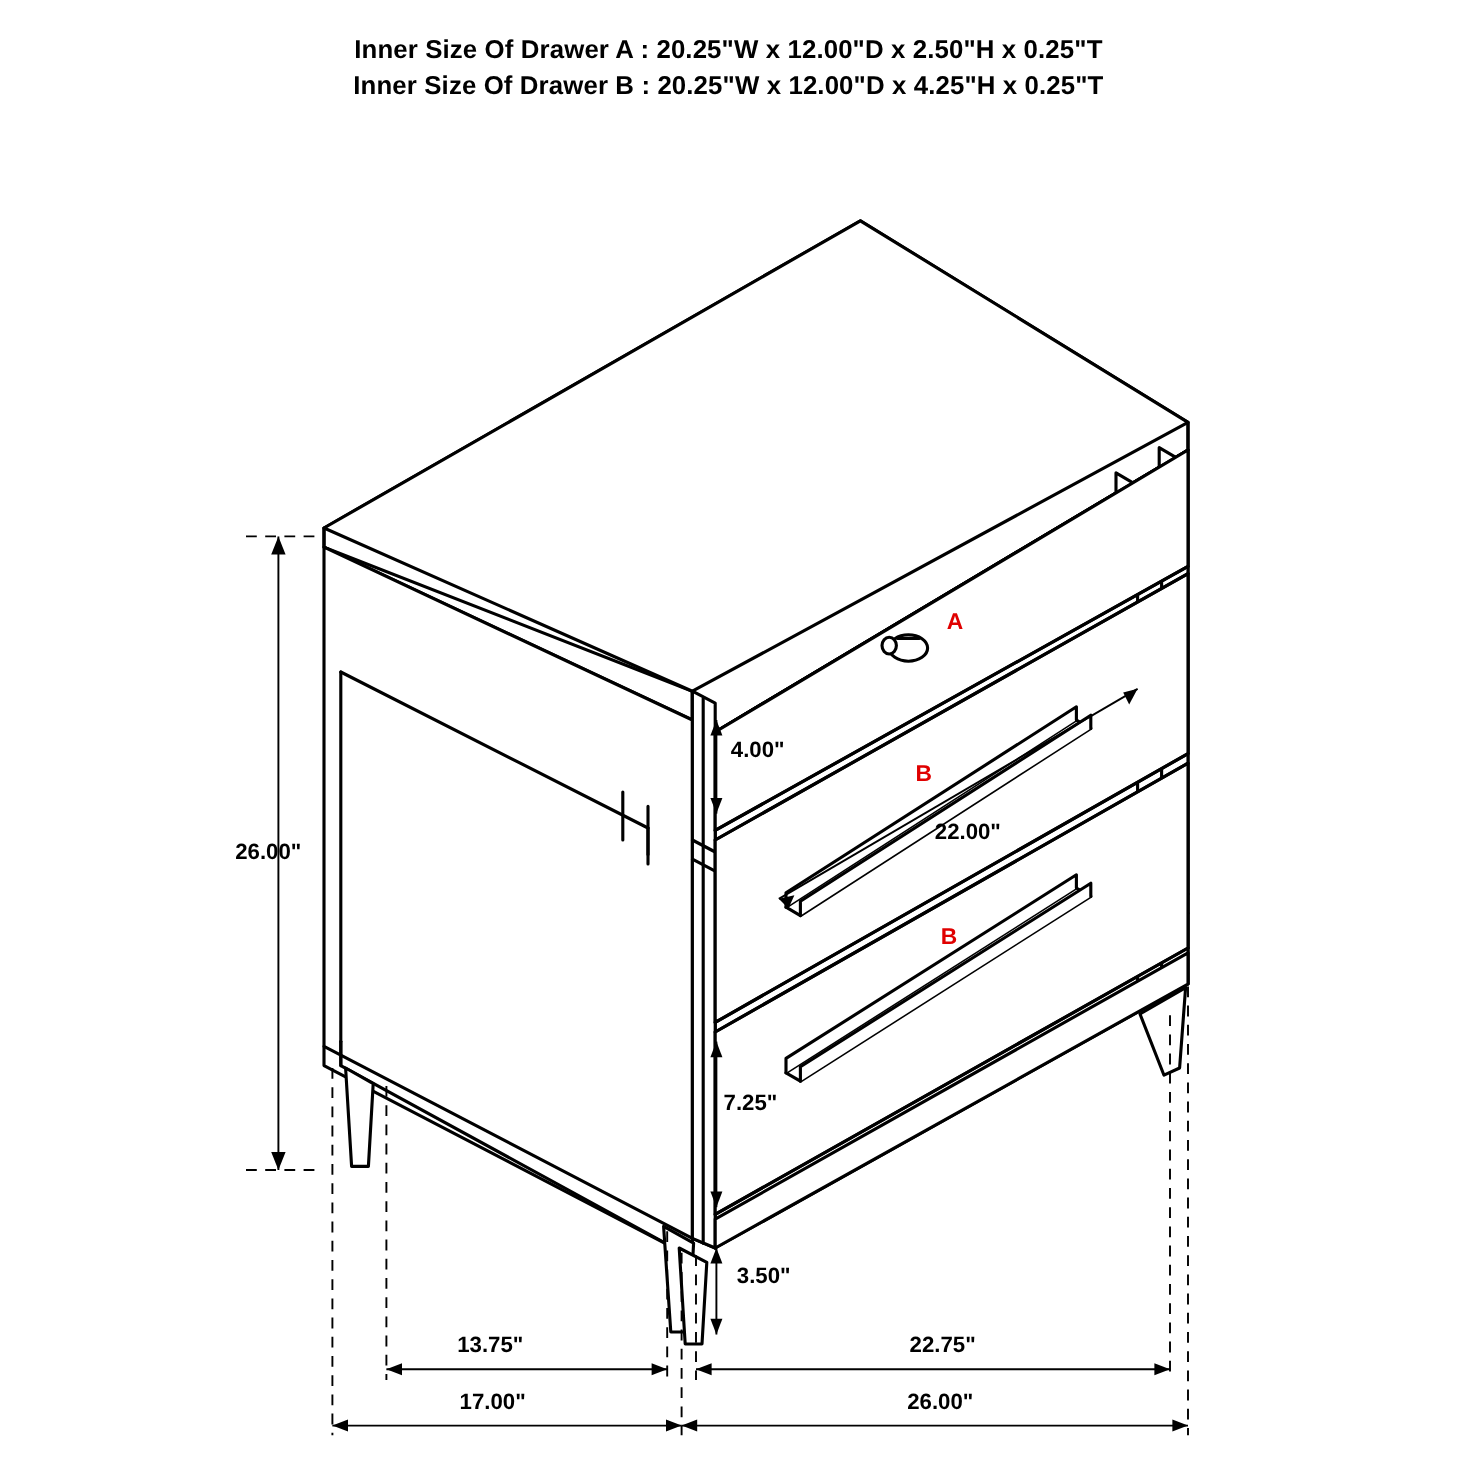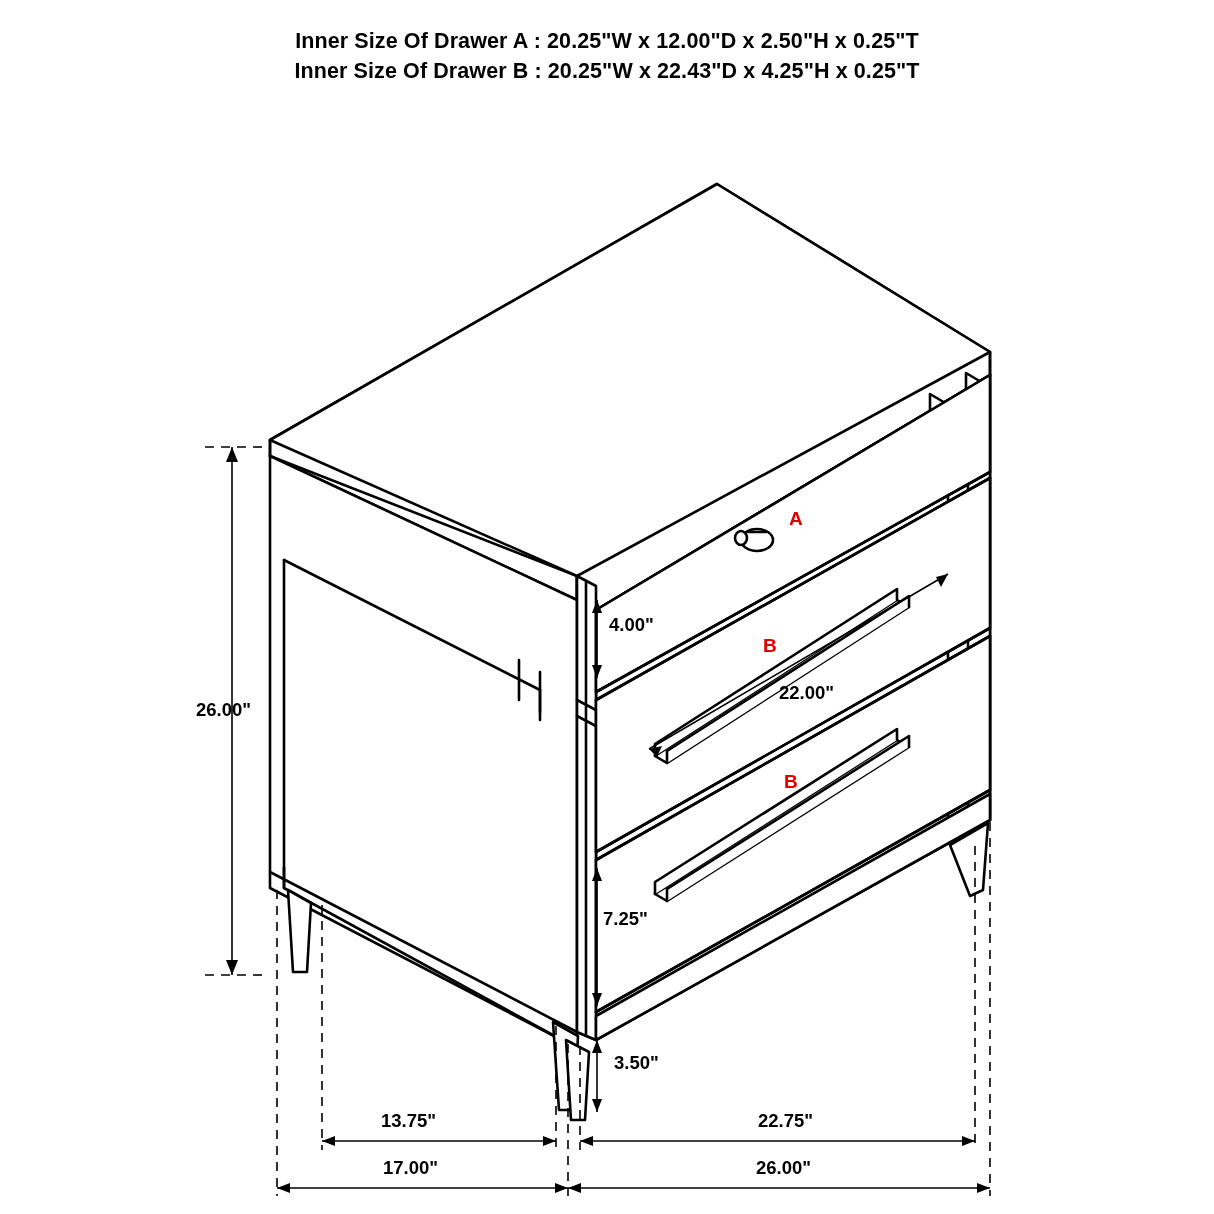--- a/index.html
+++ b/index.html
@@ -57,21 +57,21 @@
     white-space: nowrap;
   }
 </style>
 </head>
 <body>
 
 <div id="stage">
 
   <div class="spec-header">
     <span class="spec-line">Inner Size Of Drawer A : 20.25"W x 12.00"D x 2.50"H x 0.25"T</span>
-    <span class="spec-line">Inner Size Of Drawer B : 20.25"W x 22.43"D x 4.25"H x 0.25"T</span>
+    <span class="spec-line">Inner Size Of Drawer B : 20.25"W x 12.00"D x 4.25"H x 0.25"T</span>
   </div>
 
   <svg class="diagram" viewBox="0 0 1214 1214">
     <g fill="none" stroke="#000000" stroke-width="2.6" stroke-linejoin="round" stroke-linecap="round">
 
       <g>
         <path d="M717 184 L990 352 L990 375 L596 610 L577 600 L577 576 L270 456 L270 440 Z" fill="#ffffff"></path>
         <path d="M717 184 L270 440 L577 576 L990 352 Z" fill="#ffffff"></path>
         <path d="M270 440 L270 456 L577 600 L577 576"></path>
         <path d="M577 576 L577 600 L596 610 L990 375 L990 352"></path>

